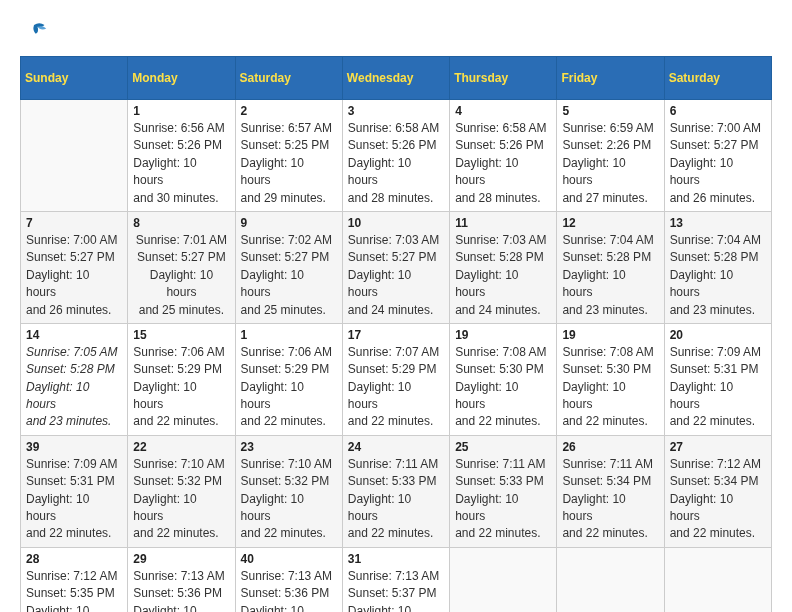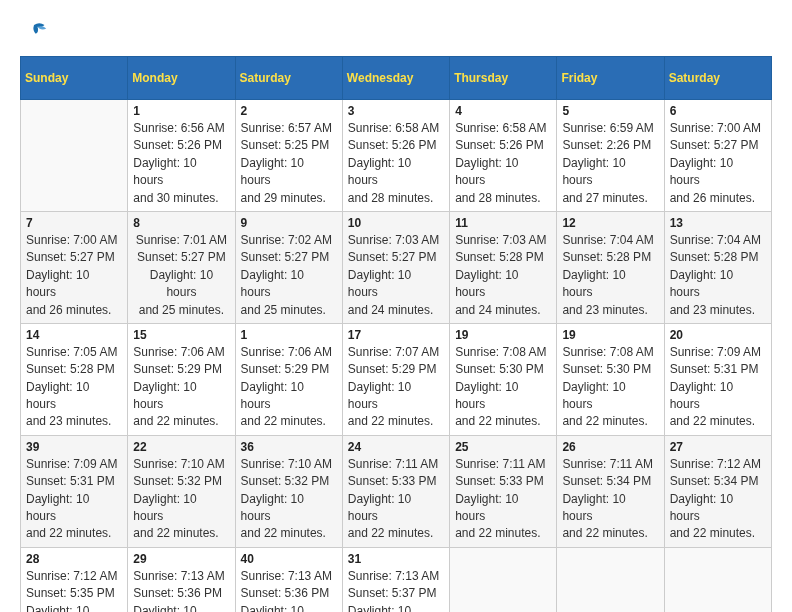--- a/index.html
+++ b/index.html
@@ -226,21 +226,21 @@
             <span class="day-number">13</span>
             <div class="day-info" style="white-space: pre-line;">Sunrise: 7:04 AM
 Sunset: 5:28 PM
 Daylight: 10 hours
 and 23 minutes.</div>
           </td>
         </tr>
         <tr class="row-white">
           <td>
             <span class="day-number">14</span>
-            <div class="day-info" style="white-space: pre-line;">Sunrise: 7:05 AM
+            <div class="day-info" style="white-space: pre-line; font-style: italic;">Sunrise: 7:05 AM
 Sunset: 5:28 PM
 Daylight: 10 hours
 and 23 minutes.</div>
           </td>
           <td>
             <span class="day-number">15</span>
             <div class="day-info" style="white-space: pre-line;">Sunrise: 7:06 AM
 Sunset: 5:29 PM
 Daylight: 10 hours
 and 22 minutes.</div>
@@ -290,21 +290,21 @@
 and 22 minutes.</div>
           </td>
           <td>
             <span class="day-number">22</span>
             <div class="day-info" style="white-space: pre-line;">Sunrise: 7:10 AM
 Sunset: 5:32 PM
 Daylight: 10 hours
 and 22 minutes.</div>
           </td>
           <td>
-            <span class="day-number">36</span>
+            <span class="day-number">23</span>
             <div class="day-info" style="white-space: pre-line;">Sunrise: 7:10 AM
 Sunset: 5:32 PM
 Daylight: 10 hours
 and 22 minutes.</div>
           </td>
           <td>
             <span class="day-number">24</span>
             <div class="day-info" style="white-space: pre-line;">Sunrise: 7:11 AM
 Sunset: 5:33 PM
 Daylight: 10 hours

